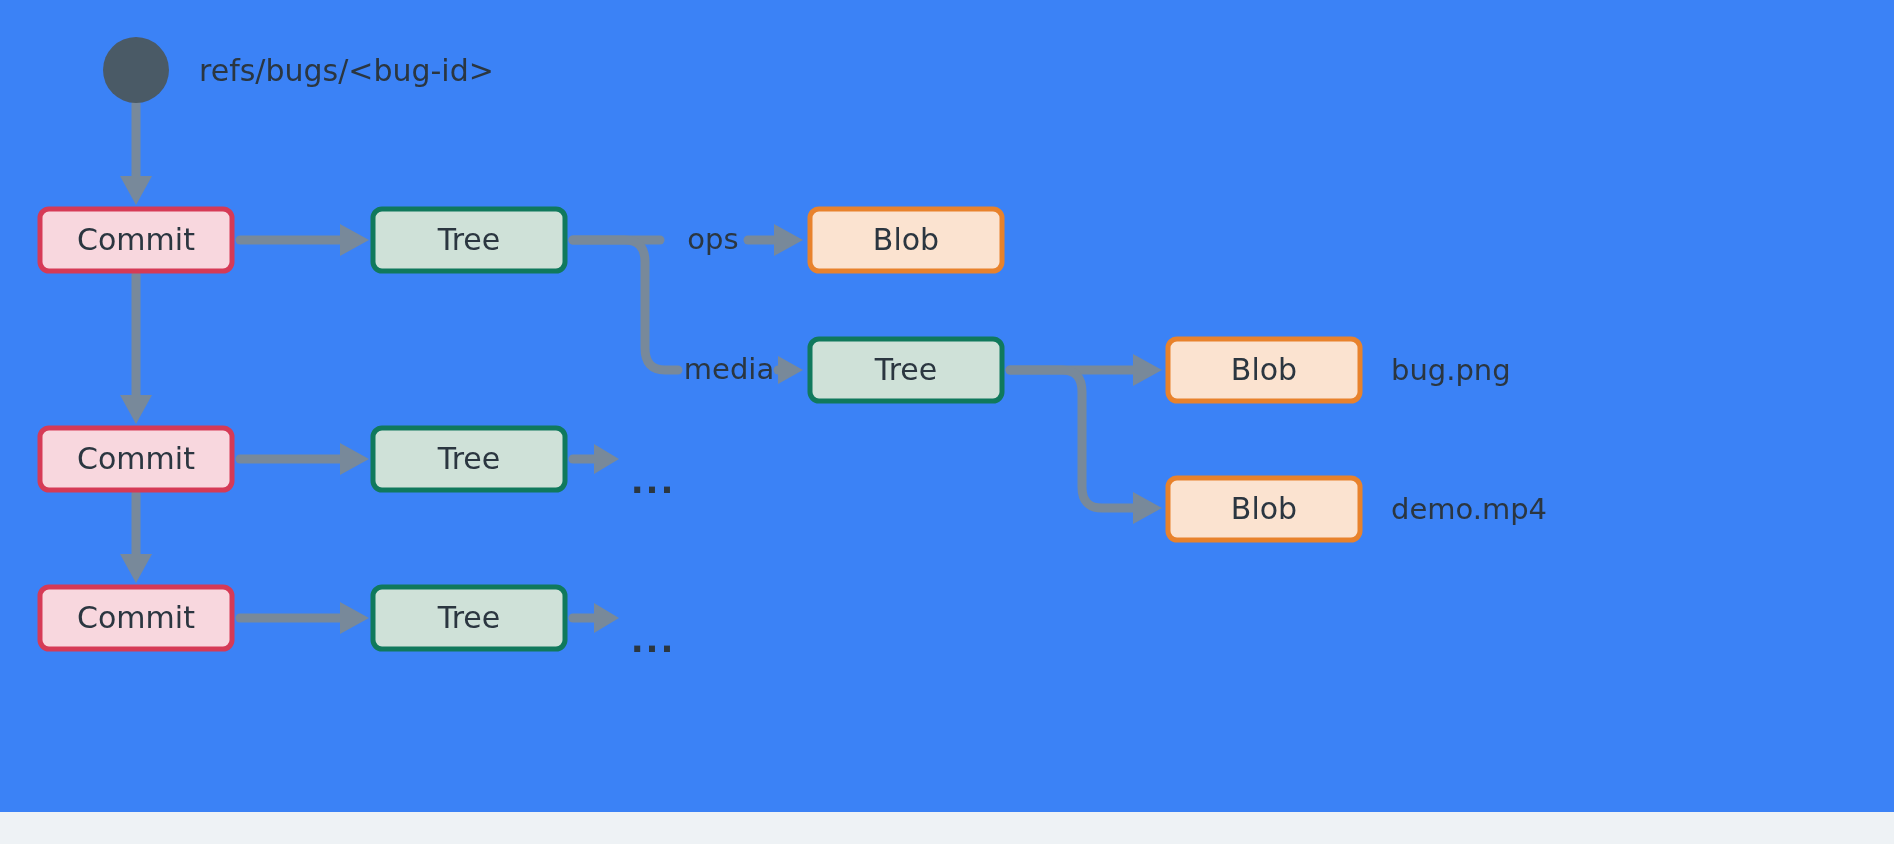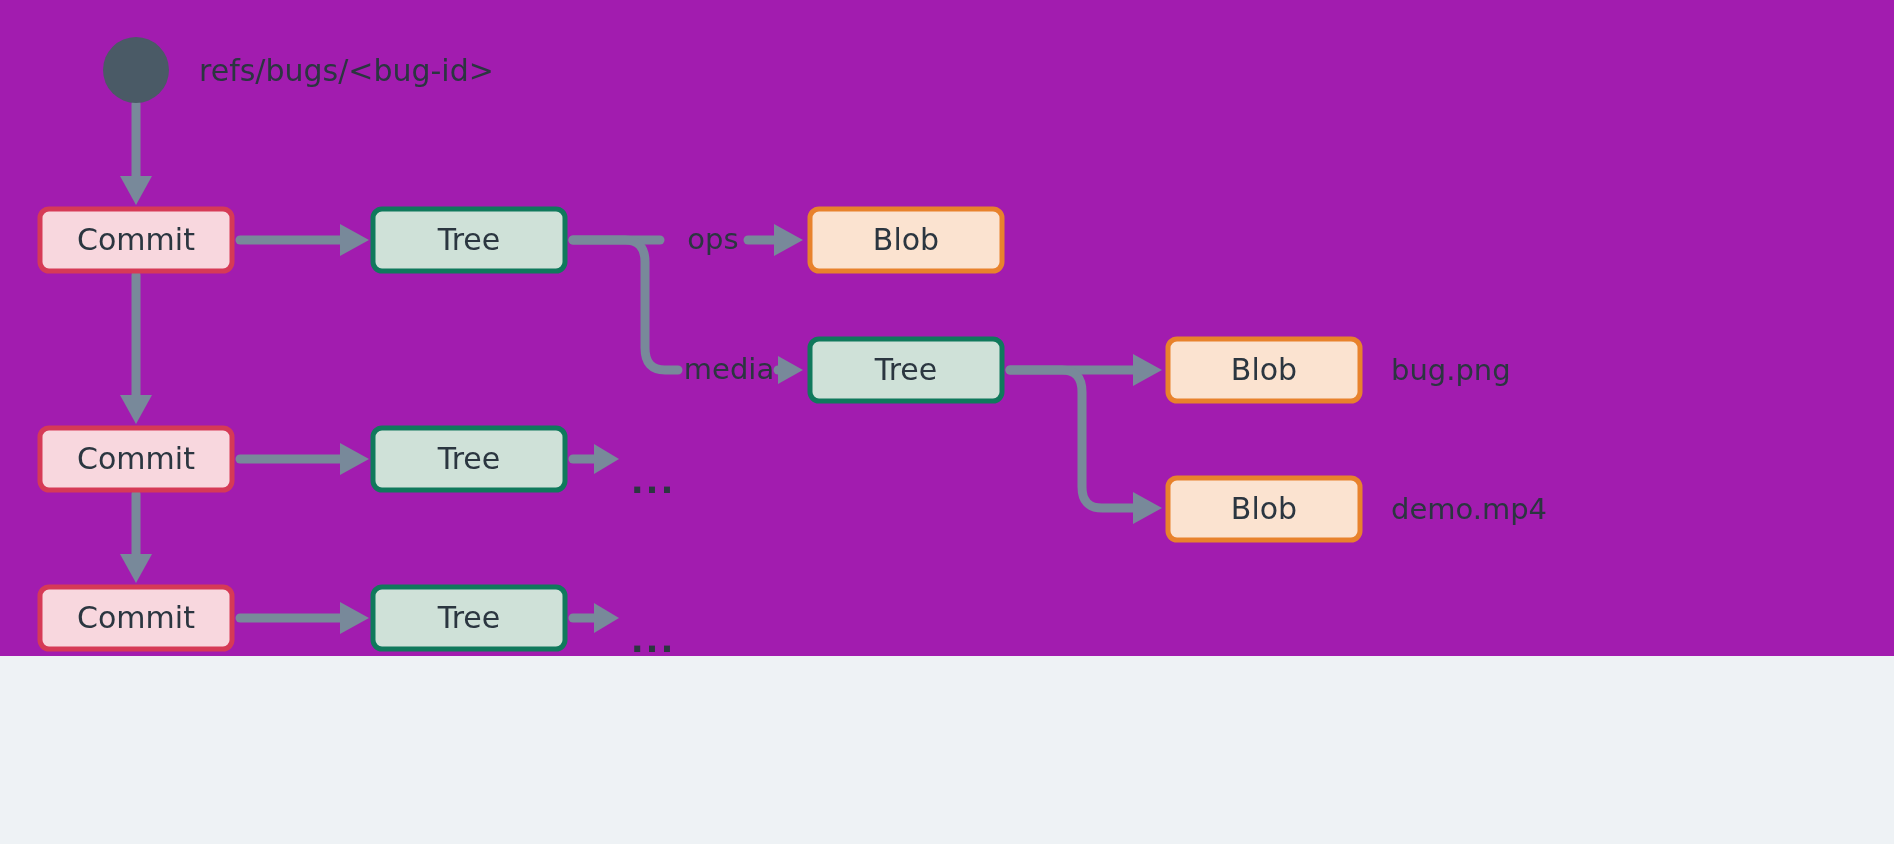--- a/index.html
+++ b/index.html
@@ -6,22 +6,22 @@
     margin: 0;
     padding: 0;
     background: #eef2f5;
   }
   body {
     font-family: "DejaVu Sans", "Liberation Sans", sans-serif;
   }
   #diagram-root {
     position: relative;
     width: 1894px;
-    height: 656px;
-    background: #a21caf;
+    height: 812px;
+    background: #3b82f6;
     overflow: hidden;
   }
   svg.diagram-canvas {
     position: absolute;
     left: 0;
     top: 0;
     width: 1894px;
     height: 844px;
     display: block;
   }

